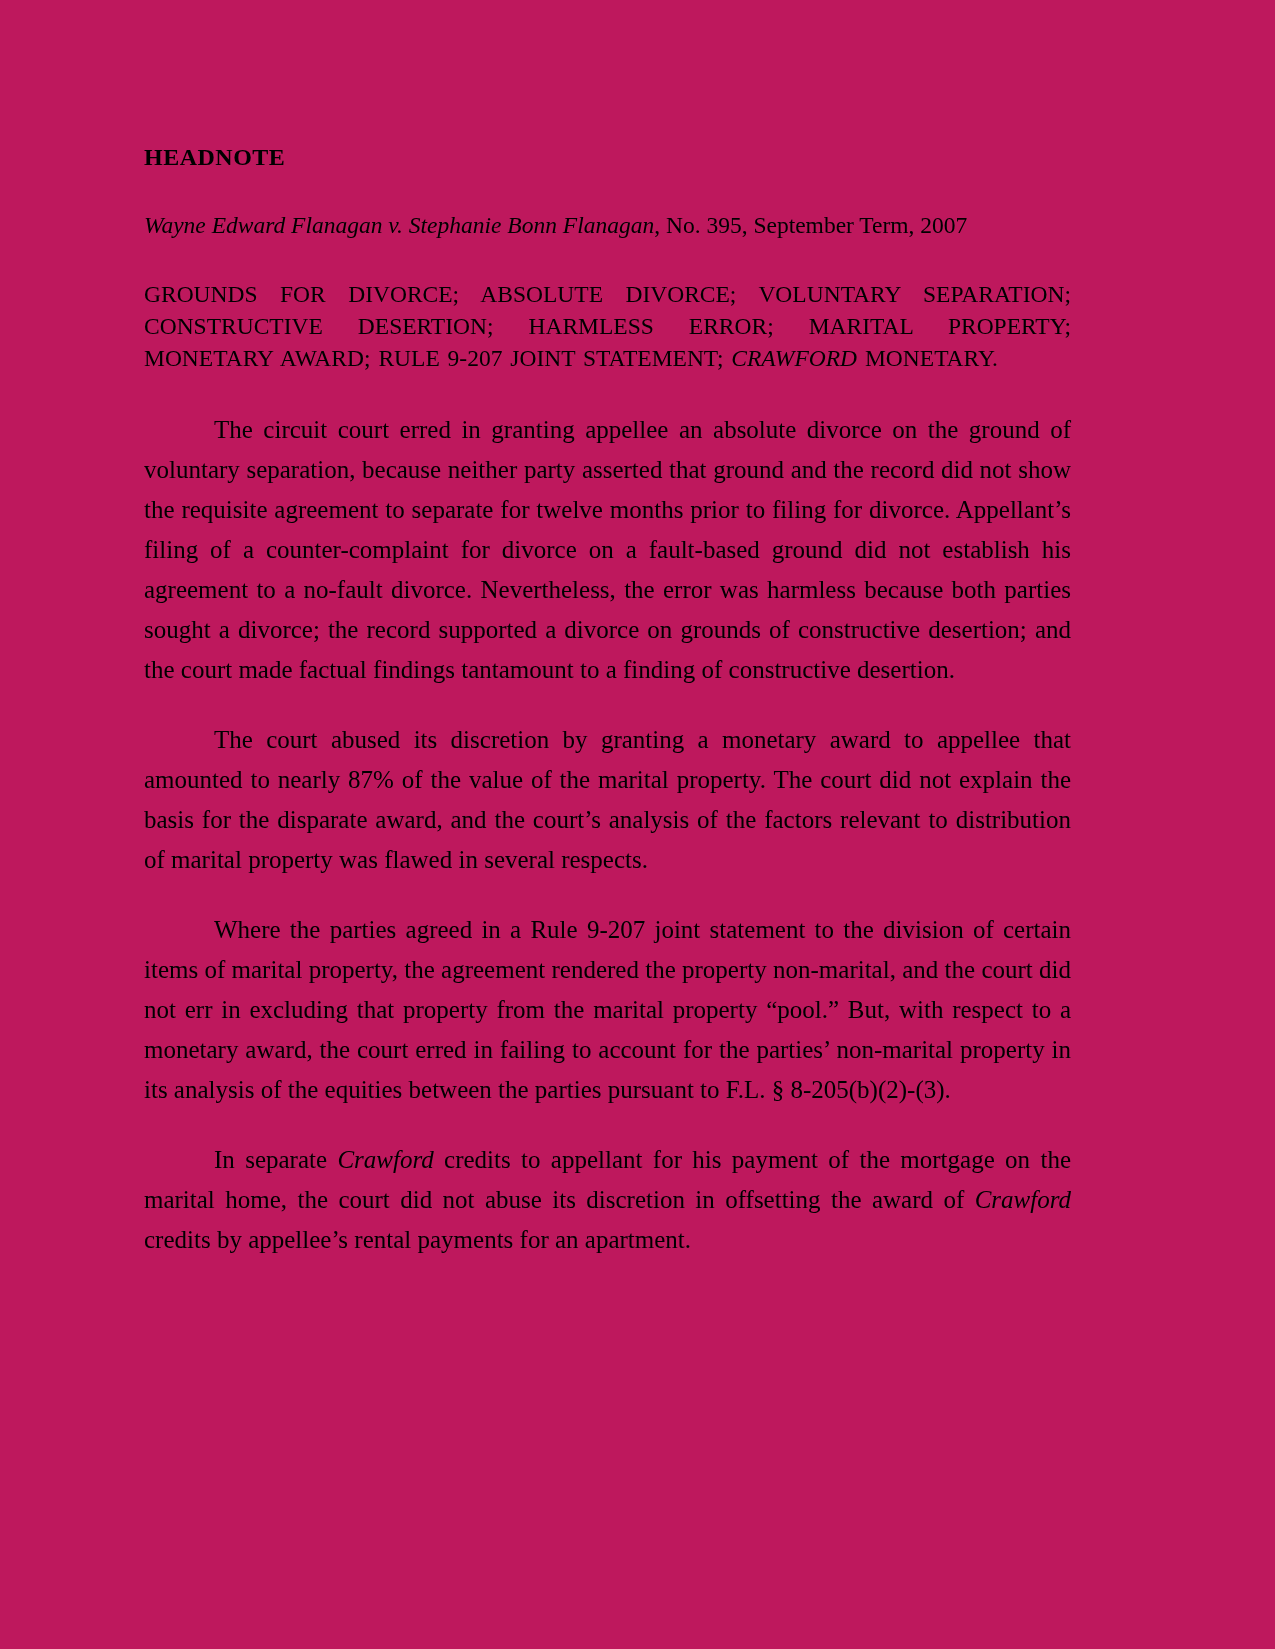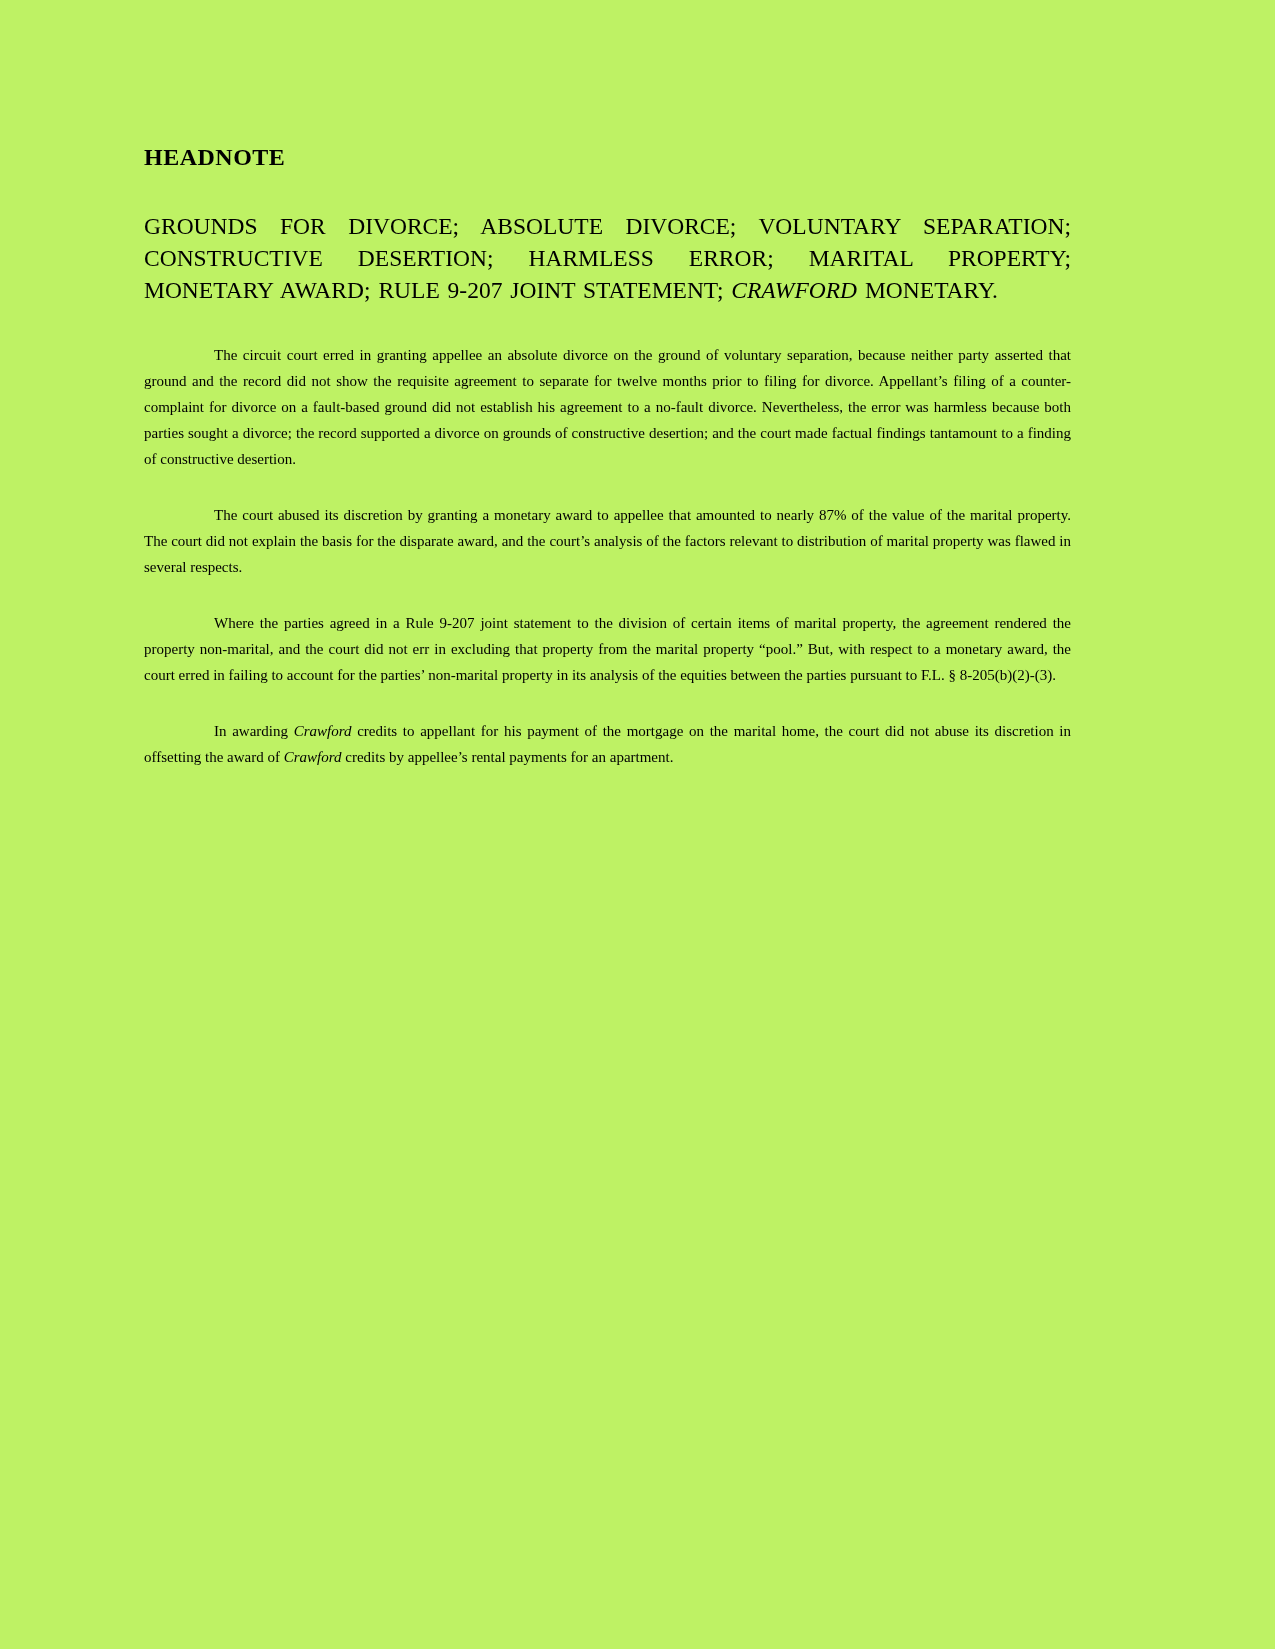--- a/index.html
+++ b/index.html
@@ -7,21 +7,21 @@
     background: #ffffff;
   }
   body {
     font-family: "Liberation Serif", "DejaVu Serif", serif;
     color: #000000;
   }
   .page {
     position: relative;
     width: 1275px;
     height: 1649px;
-    background: #bef264;
+    background: #be185d;
     overflow: hidden;
   }
   .content {
     position: absolute;
     top: 142px;
     left: 144px;
     width: 927px;
   }
   .heading {
     font-size: 24px;
@@ -37,42 +37,43 @@
     white-space: nowrap;
   }
   .keywords {
     font-size: 23.5px;
     line-height: 32px;
     text-align: justify;
     margin-bottom: 36px;
     word-spacing: 2px;
   }
   .body-para {
-    font-size: 15px;
-    line-height: 26px;
+    font-size: 25px;
+    line-height: 40px;
     text-align: justify;
     text-indent: 70px;
     margin-bottom: 30px;
   }
   .body-para:last-child { margin-bottom: 0; }
   i { font-style: italic; }
 </style>
 </head>
 <body>
 
 <div class="page">
   <div class="content">
 
     <div class="heading">HEADNOTE</div>
 
+    <p class="case-line"><i>Wayne Edward Flanagan v. Stephanie Bonn Flanagan</i><span>, No. 395, September Term, 2007</span></p>
 
     <p class="keywords"><span>GROUNDS FOR DIVORCE; ABSOLUTE DIVORCE; VOLUNTARY SEPARATION; CONSTRUCTIVE DESERTION; HARMLESS ERROR; MARITAL PROPERTY; MONETARY AWARD; RULE 9-207 JOINT STATEMENT; </span><i>CRAWFORD</i><span> MONETARY.</span></p>
 
     <p class="body-para"><span>The circuit court erred in granting appellee an absolute divorce on the ground of voluntary separation, because neither party asserted that ground and the record did not show the requisite agreement to separate for twelve months prior to filing for divorce.  Appellant’s filing of a counter-complaint for divorce on a fault-based ground did not establish his agreement to a no-fault divorce.  Nevertheless, the error was harmless because both parties sought a divorce; the record supported a divorce on grounds of constructive desertion; and the court made factual findings tantamount to a finding of constructive desertion.</span></p>
 
     <p class="body-para"><span>The court abused its discretion by granting a monetary award to appellee that amounted to nearly 87% of the value of the marital property.  The court did not explain the basis for the disparate award, and the court’s analysis of the factors relevant to distribution of marital property was flawed in several respects.</span></p>
 
     <p class="body-para"><span>Where the parties agreed in a Rule 9-207 joint statement to the division of certain items of marital property, the agreement rendered the property non-marital, and the court did not err in excluding that property from the marital property “pool.”  But, with respect to a monetary award, the court erred in failing to account for the parties’ non-marital property in its analysis of the equities between the parties pursuant to F.L. § 8-205(b)(2)-(3).</span></p>
 
-    <p class="body-para"><span>In awarding </span><i>Crawford</i><span> credits to appellant for his payment of the mortgage on the marital home, the court did not abuse its discretion in offsetting the award of </span><i>Crawford</i><span> credits by appellee’s rental payments for an apartment.</span></p>
+    <p class="body-para"><span>In separate </span><i>Crawford</i><span> credits to appellant for his payment of the mortgage on the marital home, the court did not abuse its discretion in offsetting the award of </span><i>Crawford</i><span> credits by appellee’s rental payments for an apartment.</span></p>
 
   </div>
 </div>
 
 </body></html>

